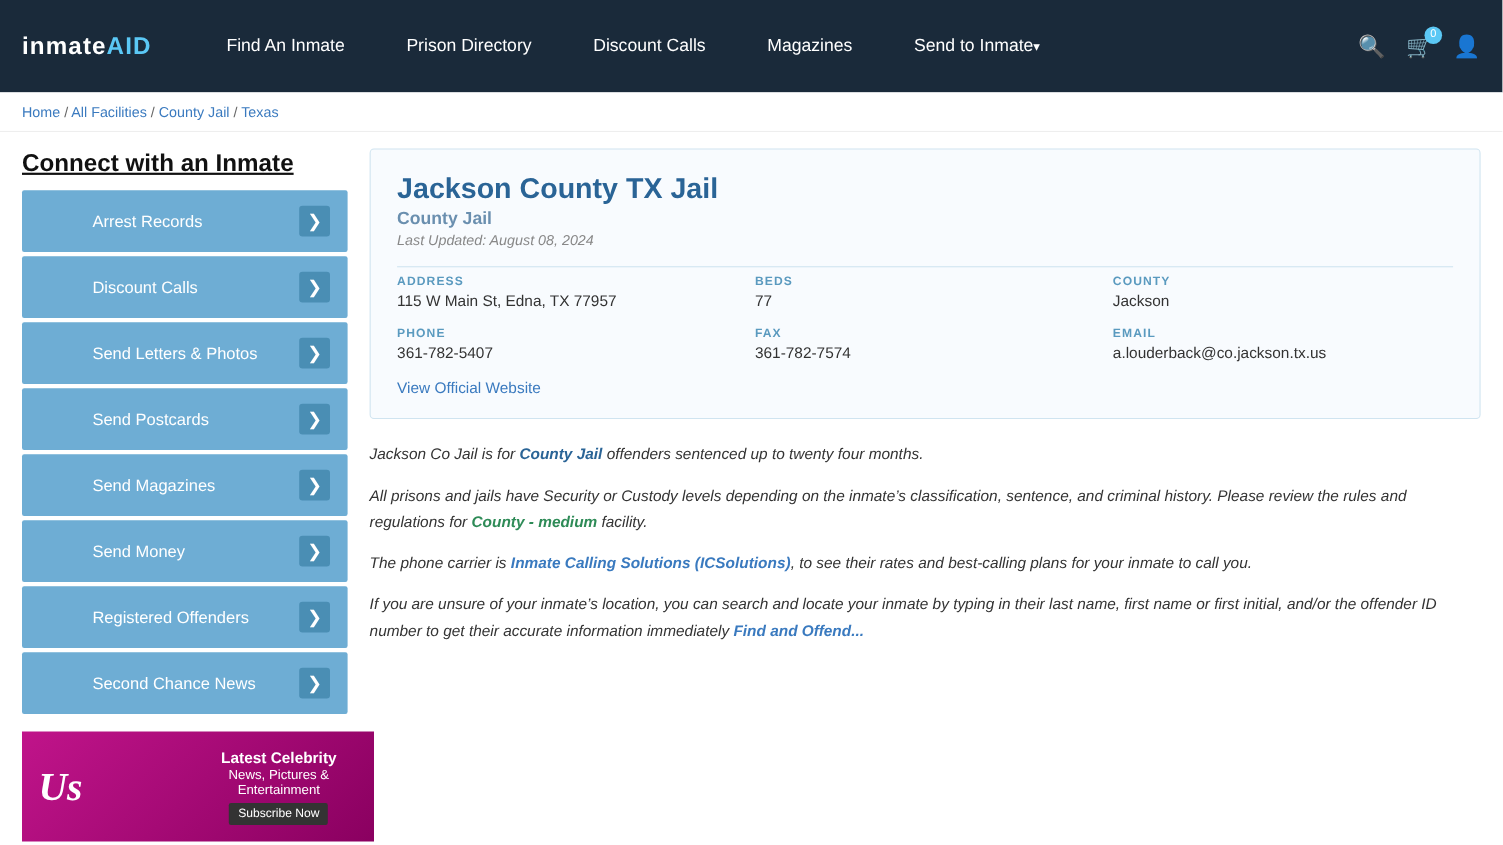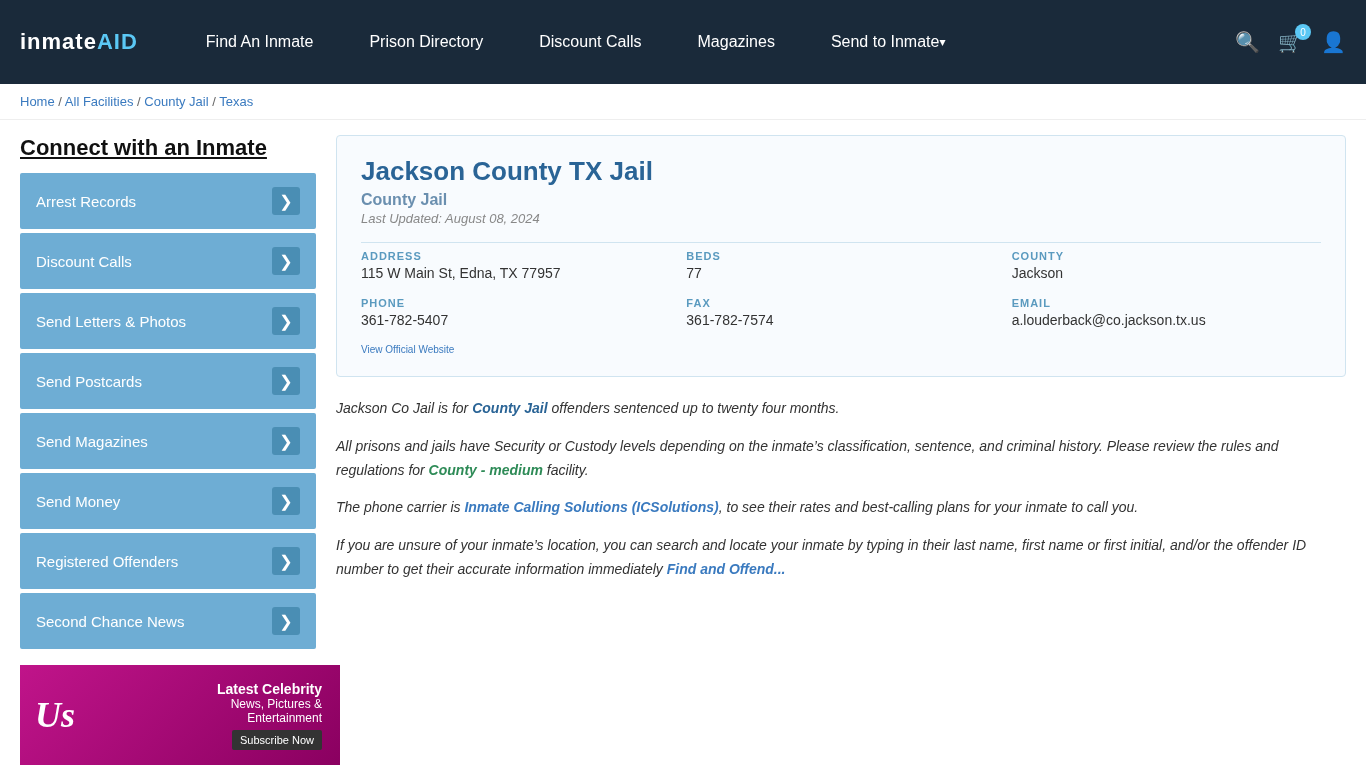--- a/index.html
+++ b/index.html
@@ -114,20 +114,21 @@
       display: flex;
       align-items: center;
       justify-content: space-between;
       padding: 14px 16px;
       cursor: pointer;
       border-radius: 2px;
     }
     .sidebar-item-label {
       font-size: 15px;
       color: #fff;
+      margin-left: 48px;
     }
     .sidebar-arrow {
       width: 28px;
       height: 28px;
       background: #4a8eb4;
       border-radius: 3px;
       display: flex;
       align-items: center;
       justify-content: center;
       font-size: 16px;
@@ -140,24 +141,24 @@
       background: linear-gradient(135deg, #c0148a, #8a0060);
       display: flex;
       align-items: center;
       justify-content: center;
       overflow: hidden;
       position: relative;
     }
     .ad-text {
       color: #fff;
       font-size: 12px;
-      text-align: right;
+      text-align: center;
       padding: 10px;
       position: absolute;
-      right: 8px;
+      right: 24px;
     }
     .ad-text .ad-title { font-size: 14px; font-weight: bold; }
     .ad-subscribe {
       background: #333;
       color: #fff;
       padding: 4px 8px;
       font-size: 11px;
       border-radius: 2px;
       margin-top: 5px;
       display: inline-block;
@@ -217,21 +218,21 @@
       text-transform: uppercase;
       margin-bottom: 3px;
     }
     .detail-value {
       font-size: 14px;
       color: #333;
     }
     .view-website {
       color: #3a7abf;
       text-decoration: none;
-      font-size: 10px;
+      font-size: 14px;
       display: inline-block;
       margin-top: 16px;
     }
 
     
     .description {
       font-size: 14px;
       line-height: 1.7;
       color: #333;
     }

